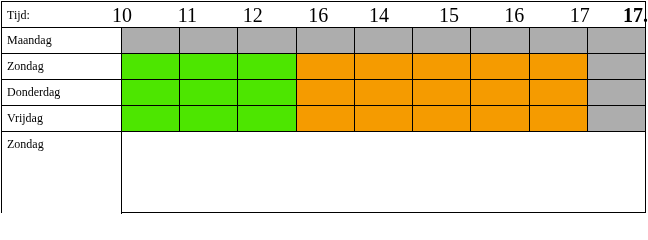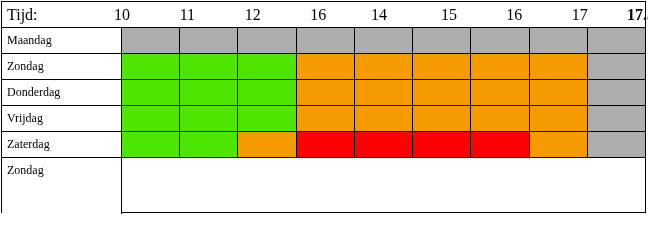--- a/index.html
+++ b/index.html
@@ -20,31 +20,31 @@
   .hdr{
     position:relative;
     height:26px;
     box-sizing:border-box;
     border-bottom:1px solid #000000;
     background:#ffffff;
   }
   .hdr-title{
     position:absolute;
     left:5px;top:3px;
-    font-size:16px;
+    font-size:12px;
     line-height:20px;
     white-space:nowrap;
   }
   .tick{
     position:absolute;
     top:3px;
     width:44px;
     margin-left:-22px;
     text-align:center;
-    font-size:16px;
+    font-size:20px;
     line-height:20px;
     white-space:nowrap;
   }
   .tick.bold{font-weight:bold;}
   
   .rows{
     position:relative;
     height:184px;
   }
   .row{
@@ -152,34 +152,20 @@
           <div class="cell" style="background: rgb(77, 230, 0);"></div>
           <div class="cell" style="background: rgb(245, 155, 0);"></div>
           <div class="cell" style="background: rgb(245, 155, 0);"></div>
           <div class="cell" style="background: rgb(245, 155, 0);"></div>
           <div class="cell" style="background: rgb(245, 155, 0);"></div>
           <div class="cell" style="background: rgb(245, 155, 0);"></div>
           <div class="cell" style="background: rgb(173, 173, 173);"></div>
         </div>
       </div>
       <div class="row">
-        <div class="row-label">Zaterdag</div>
-        <div class="cells">
-          <div class="cell" style="background: rgb(77, 230, 0);"></div>
-          <div class="cell" style="background: rgb(77, 230, 0);"></div>
-          <div class="cell" style="background: rgb(245, 155, 0);"></div>
-          <div class="cell" style="background: rgb(255, 0, 0);"></div>
-          <div class="cell" style="background: rgb(255, 0, 0);"></div>
-          <div class="cell" style="background: rgb(255, 0, 0);"></div>
-          <div class="cell" style="background: rgb(255, 0, 0);"></div>
-          <div class="cell" style="background: rgb(245, 155, 0);"></div>
-          <div class="cell" style="background: rgb(173, 173, 173);"></div>
-        </div>
-      </div>
-      <div class="row">
         <div class="row-label">Zondag</div>
         <div class="cells">
           <div class="cell" style="background: rgb(173, 173, 173);"></div>
           <div class="cell" style="background: rgb(173, 173, 173);"></div>
           <div class="cell" style="background: rgb(173, 173, 173);"></div>
           <div class="cell" style="background: rgb(255, 0, 0);"></div>
           <div class="cell" style="background: rgb(255, 0, 0);"></div>
           <div class="cell" style="background: rgb(255, 0, 0);"></div>
           <div class="cell" style="background: rgb(255, 0, 0);"></div>
           <div class="cell" style="background: rgb(173, 173, 173);"></div>

